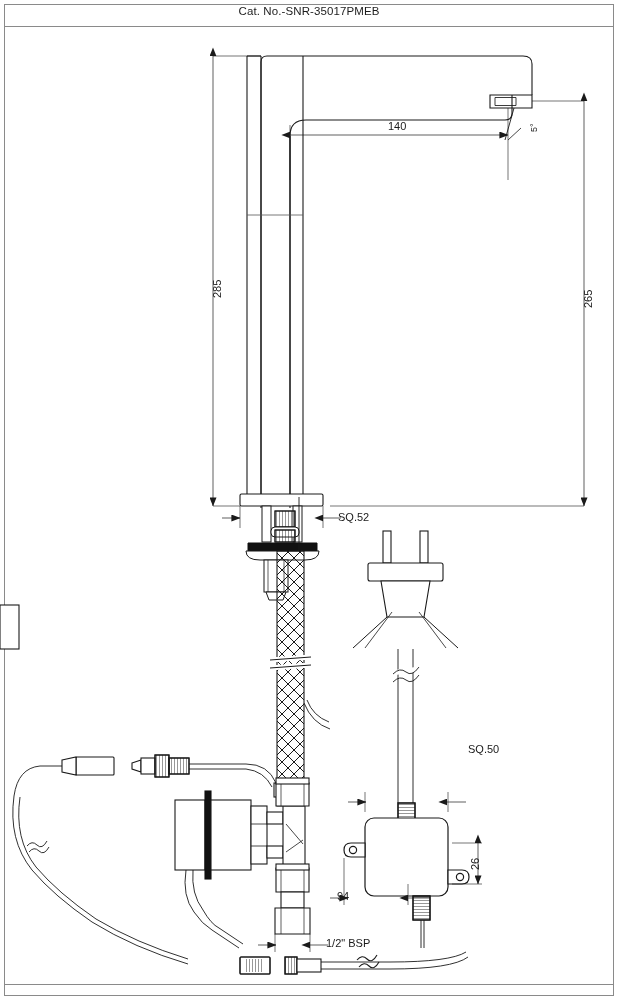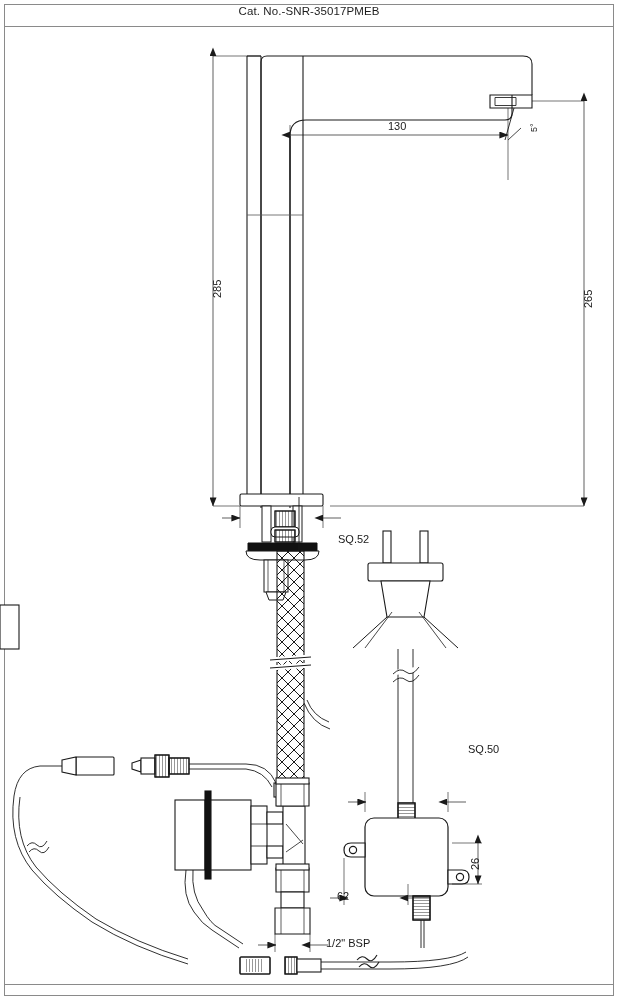--- a/index.html
+++ b/index.html
@@ -324,27 +324,27 @@
       <line x1="310" y1="945" x2="328" y2="945" stroke-width="0.7" marker-start="url(#arrOut)"></line>
     </g>
   </svg>
 
   <div class="title-text">Cat. No.-SNR-35017PMEB</div>
 
   <div class="dim-label rot90" style="left:212px; top:298px;">285</div>
 
   <div class="dim-label rot90" style="left:583px; top:308px;">265</div>
 
-  <div class="dim-label" style="left:388px; top:121px;">130</div>
+  <div class="dim-label" style="left:388px; top:121px;">140</div>
 
   <div class="dim-label small-ang rot90" style="left:530px; top:132px;">5°</div>
 
-  <div class="dim-label" style="left:338px; top:534px;">SQ.52</div>
+  <div class="dim-label" style="left:338px; top:512px;">SQ.52</div>
 
   <div class="dim-label" style="left:468px; top:744px;">SQ.50</div>
 
   <div class="dim-label rot90" style="left:470px; top:870px;">26</div>
 
-  <div class="dim-label" style="left:337px; top:891px;">62</div>
+  <div class="dim-label" style="left:337px; top:891px;">94</div>
 
   <div class="dim-label" style="left:326px; top:938px;">1/2" BSP</div>
 
 </div>
 
 </body></html>

